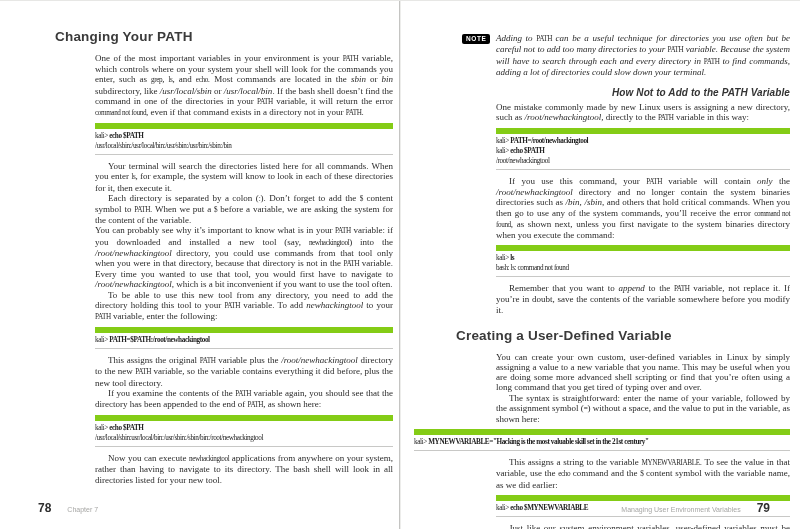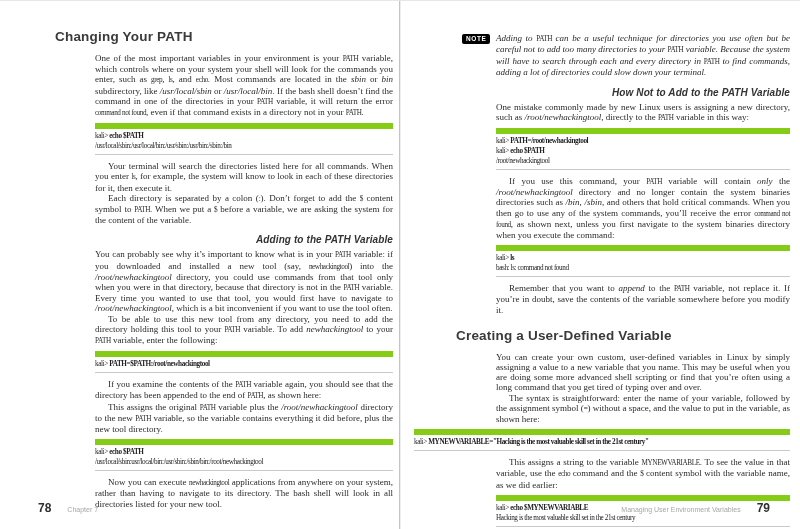--- a/index.html
+++ b/index.html
@@ -64,28 +64,27 @@
   <div class="page page-left">
     <div class="page-body">
         <h2 class="heading">Changing Your PATH</h2>
         <p class="para"><span class="s-n">One of the most important variables in your environment is your </span><span class="s-c">PATH</span><span class="s-n"> variable, which controls where on your system your shell will look for the commands you enter, such as </span><span class="s-c">grep</span><span class="s-n">, </span><span class="s-c">ls</span><span class="s-n">, and </span><span class="s-c">echo</span><span class="s-n">. Most commands are located in the </span><span class="s-i">sbin</span><span class="s-n"> or </span><span class="s-i">bin</span><span class="s-n"> subdirectory, like </span><span class="s-i">/usr/local/sbin</span><span class="s-n"> or </span><span class="s-i">/usr/local/bin</span><span class="s-n">. If the bash shell doesn’t find the command in one of the directories in your </span><span class="s-c">PATH</span><span class="s-n"> variable, it will return the error </span><span class="s-c">command not found</span><span class="s-n">, even if that command exists in a directory not in your </span><span class="s-c">PATH</span><span class="s-n">.</span></p>
         <div class="code">
           <div class="code-line"><span class="s-p">kali&gt; </span><span class="s-b">echo $PATH</span></div>
           <div class="code-line"><span class="s-p">/usr/local/sbin:/usr/local/bin:/usr/sbin:/usr/bin:/sbin:/bin</span></div>
         </div>
         <p class="para ind"><span class="s-n">Your terminal will search the directories listed here for all commands. When you enter </span><span class="s-c">ls</span><span class="s-n">, for example, the system will know to look in each of these directories for it, then execute it.</span></p>
         <p class="para ind"><span class="s-n">Each directory is separated by a colon (</span><span class="s-c">:</span><span class="s-n">). Don’t forget to add the </span><span class="s-c">$</span><span class="s-n"> content symbol to </span><span class="s-c">PATH</span><span class="s-n">. When we put a </span><span class="s-c">$</span><span class="s-n"> before a variable, we are asking the system for the content of the variable.</span></p>
-        <h3 class="subheading">Adding to the PATH Variable</h3>
         <p class="para"><span class="s-n">You can probably see why it’s important to know what is in your </span><span class="s-c">PATH</span><span class="s-n"> variable: if you downloaded and installed a new tool (say, </span><span class="s-c">newhackingtool</span><span class="s-n">) into the </span><span class="s-i">/root/newhackingtool</span><span class="s-n"> directory, you could use commands from that tool only when you were in that directory, because that directory is not in the </span><span class="s-c">PATH</span><span class="s-n"> variable. Every time you wanted to use that tool, you would first have to navigate to </span><span class="s-i">/root/newhackingtool</span><span class="s-n">, which is a bit inconvenient if you want to use the tool often.</span></p>
         <p class="para ind"><span class="s-n">To be able to use this new tool from any directory, you need to add the directory holding this tool to your </span><span class="s-c">PATH</span><span class="s-n"> variable. To add </span><span class="s-i">newhackingtool</span><span class="s-n"> to your </span><span class="s-c">PATH</span><span class="s-n"> variable, enter the following:</span></p>
         <div class="code">
           <div class="code-line"><span class="s-p">kali&gt; </span><span class="s-b">PATH=$PATH:/root/newhackingtool</span></div>
         </div>
+        <p class="para ind"><span class="s-n">This assigns the original </span><span class="s-c">PATH</span><span class="s-n"> variable plus the </span><span class="s-i">/root/newhackingtool</span><span class="s-n"> directory to the new </span><span class="s-c">PATH</span><span class="s-n"> variable, so the variable contains everything it did before, plus the new tool directory.</span></p>
         <p class="para ind"><span class="s-n">If you examine the contents of the </span><span class="s-c">PATH</span><span class="s-n"> variable again, you should see that the directory has been appended to the end of </span><span class="s-c">PATH</span><span class="s-n">, as shown here:</span></p>
-        <p class="para ind"><span class="s-n">This assigns the original </span><span class="s-c">PATH</span><span class="s-n"> variable plus the </span><span class="s-i">/root/newhackingtool</span><span class="s-n"> directory to the new </span><span class="s-c">PATH</span><span class="s-n"> variable, so the variable contains everything it did before, plus the new tool directory.</span></p>
         <div class="code">
           <div class="code-line"><span class="s-p">kali&gt; </span><span class="s-b">echo $PATH</span></div>
           <div class="code-line"><span class="s-p">/usr/local/sbin:usr/local/bin:/usr/sbin:/sbin/bin:/root/newhackingtool</span></div>
         </div>
         <p class="para ind"><span class="s-n">Now you can execute </span><span class="s-c">newhackingtool</span><span class="s-n"> applications from anywhere on your system, rather than having to navigate to its directory. The bash shell will look in all directories listed for your new tool.</span></p>
       </div>
     <div class="footer footer-left">
       <span class="pagenum">78</span><span class="foot-label">Chapter 7</span>
     </div>
   </div>
@@ -110,21 +109,20 @@
         <p class="para ind"><span class="s-n">Remember that you want to </span><span class="s-i">append</span><span class="s-n"> to the </span><span class="s-c">PATH</span><span class="s-n"> variable, not replace it. If you’re in doubt, save the contents of the variable somewhere before you modify it.</span></p>
         <h2 class="heading">Creating a User-Defined Variable</h2>
         <p class="para"><span class="s-n">You can create your own custom, user-defined variables in Linux by simply assigning a value to a new variable that you name. This may be useful when you are doing some more advanced shell scripting or find that you’re often using a long command that you get tired of typing over and over.</span></p>
         <p class="para ind"><span class="s-n">The syntax is straightforward: enter the name of your variable, followed by the assignment symbol (</span><span class="s-c">=</span><span class="s-n">) without a space, and the value to put in the variable, as shown here:</span></p>
         <div class="code wide">
           <div class="code-line"><span class="s-p">kali&gt; </span><span class="s-b">MYNEWVARIABLE="Hacking is the most valuable skill set in the 21st century"</span></div>
         </div>
         <p class="para ind"><span class="s-n">This assigns a string to the variable </span><span class="s-c">MYNEWVARIABLE</span><span class="s-n">. To see the value in that variable, use the </span><span class="s-c">echo</span><span class="s-n"> command and the </span><span class="s-c">$</span><span class="s-n"> content symbol with the variable name, as we did earlier:</span></p>
         <div class="code">
           <div class="code-line"><span class="s-p">kali&gt; </span><span class="s-b">echo $MYNEWVARIABLE</span></div>
-          <div class="code-line"><span class="s-p">Hacking is the most valuable skill set in the 21st century</span></div>
         </div>
         <p class="para ind"><span class="s-n">Just like our system environment variables, user-defined variables must be exported to persist to new sessions.</span></p>
       </div>
     <div class="footer footer-right">
       <span class="foot-label">Managing User Environment Variables</span><span class="pagenum">79</span>
     </div>
   </div>
 </div>
 
 </body></html>

